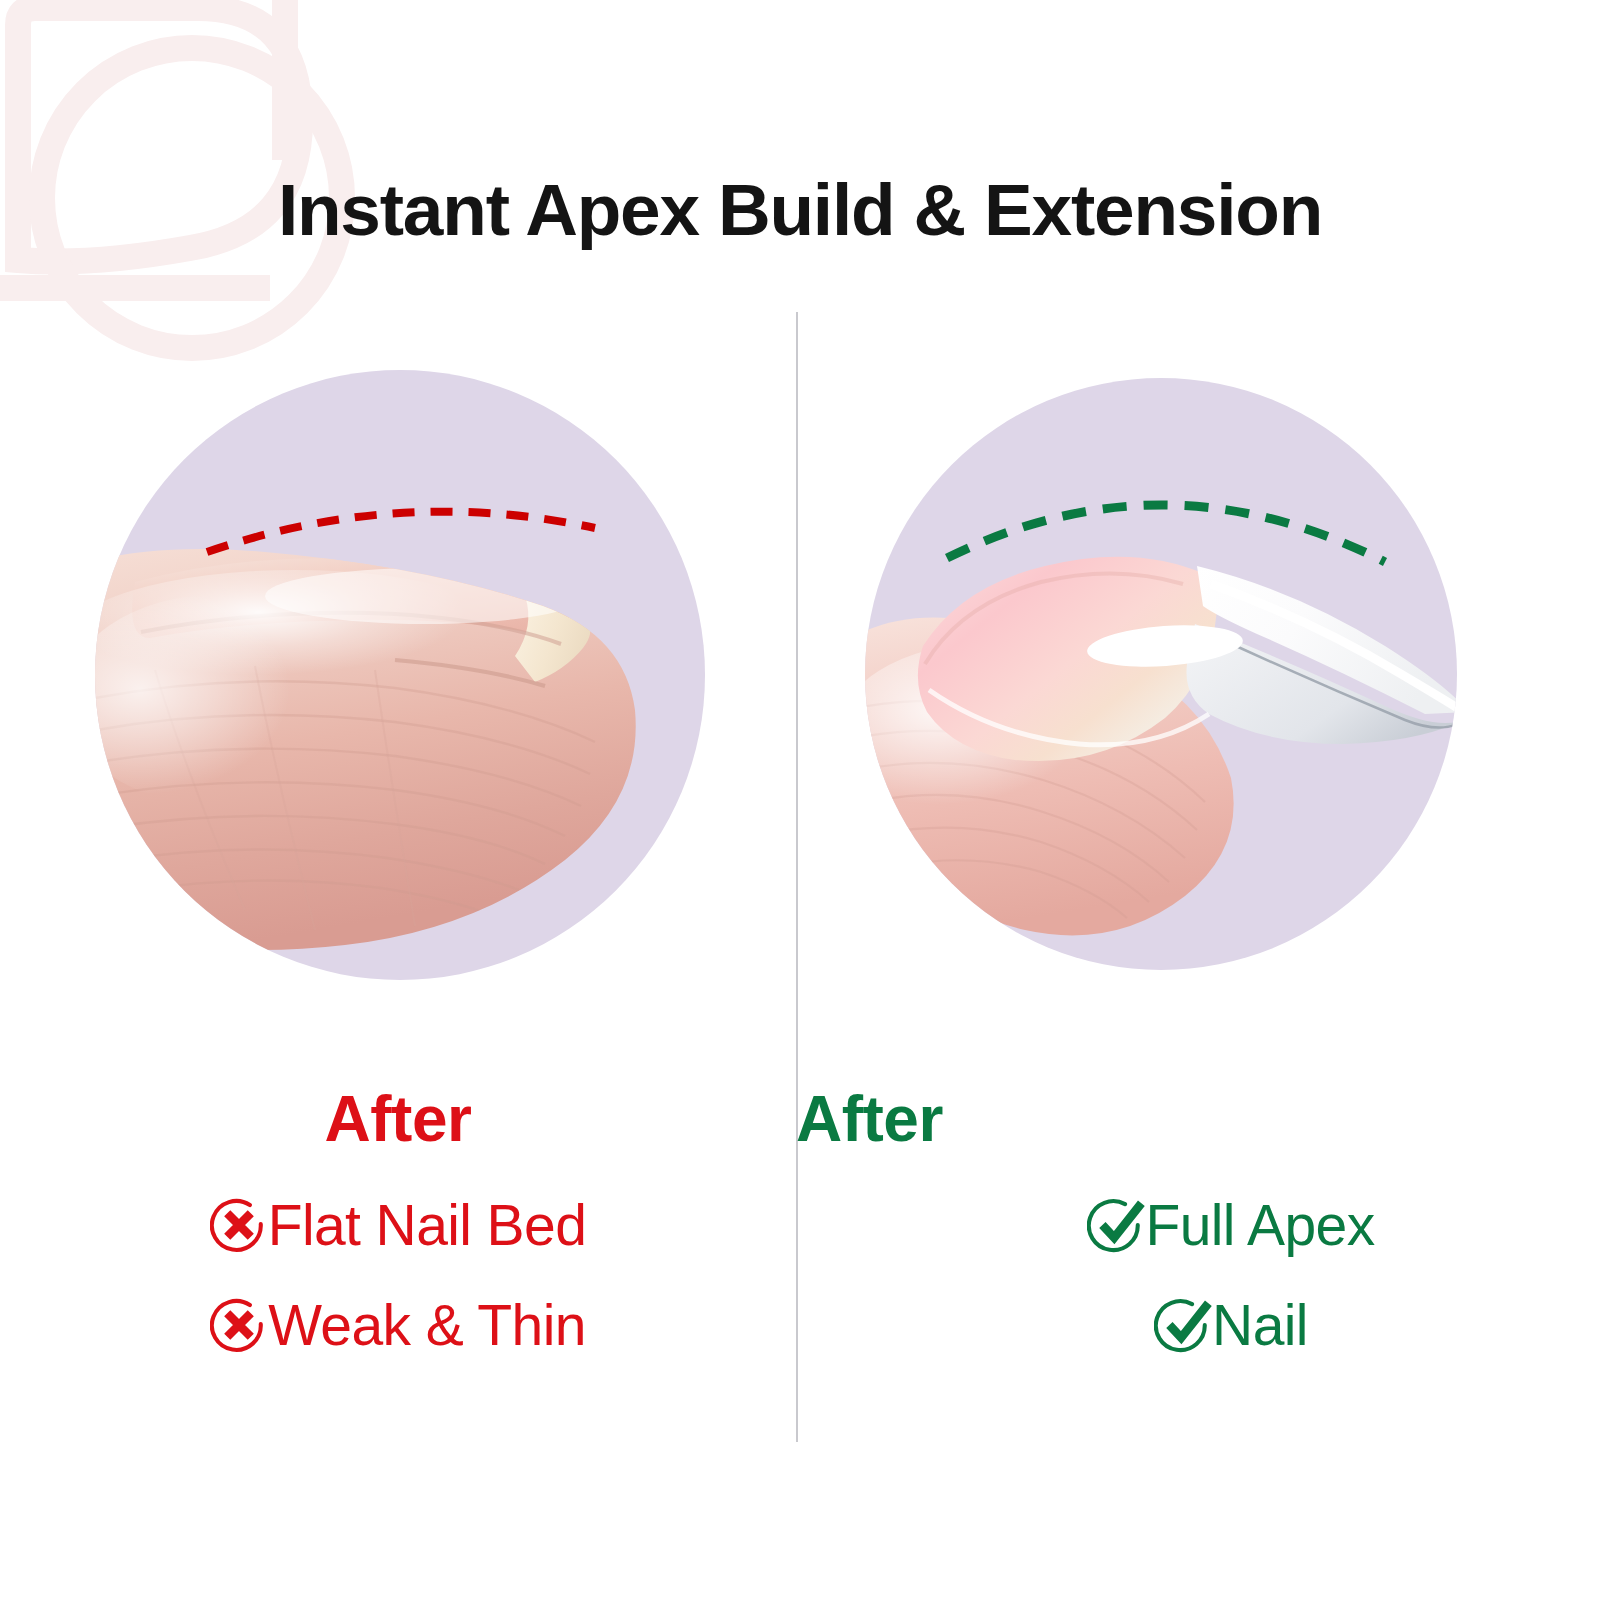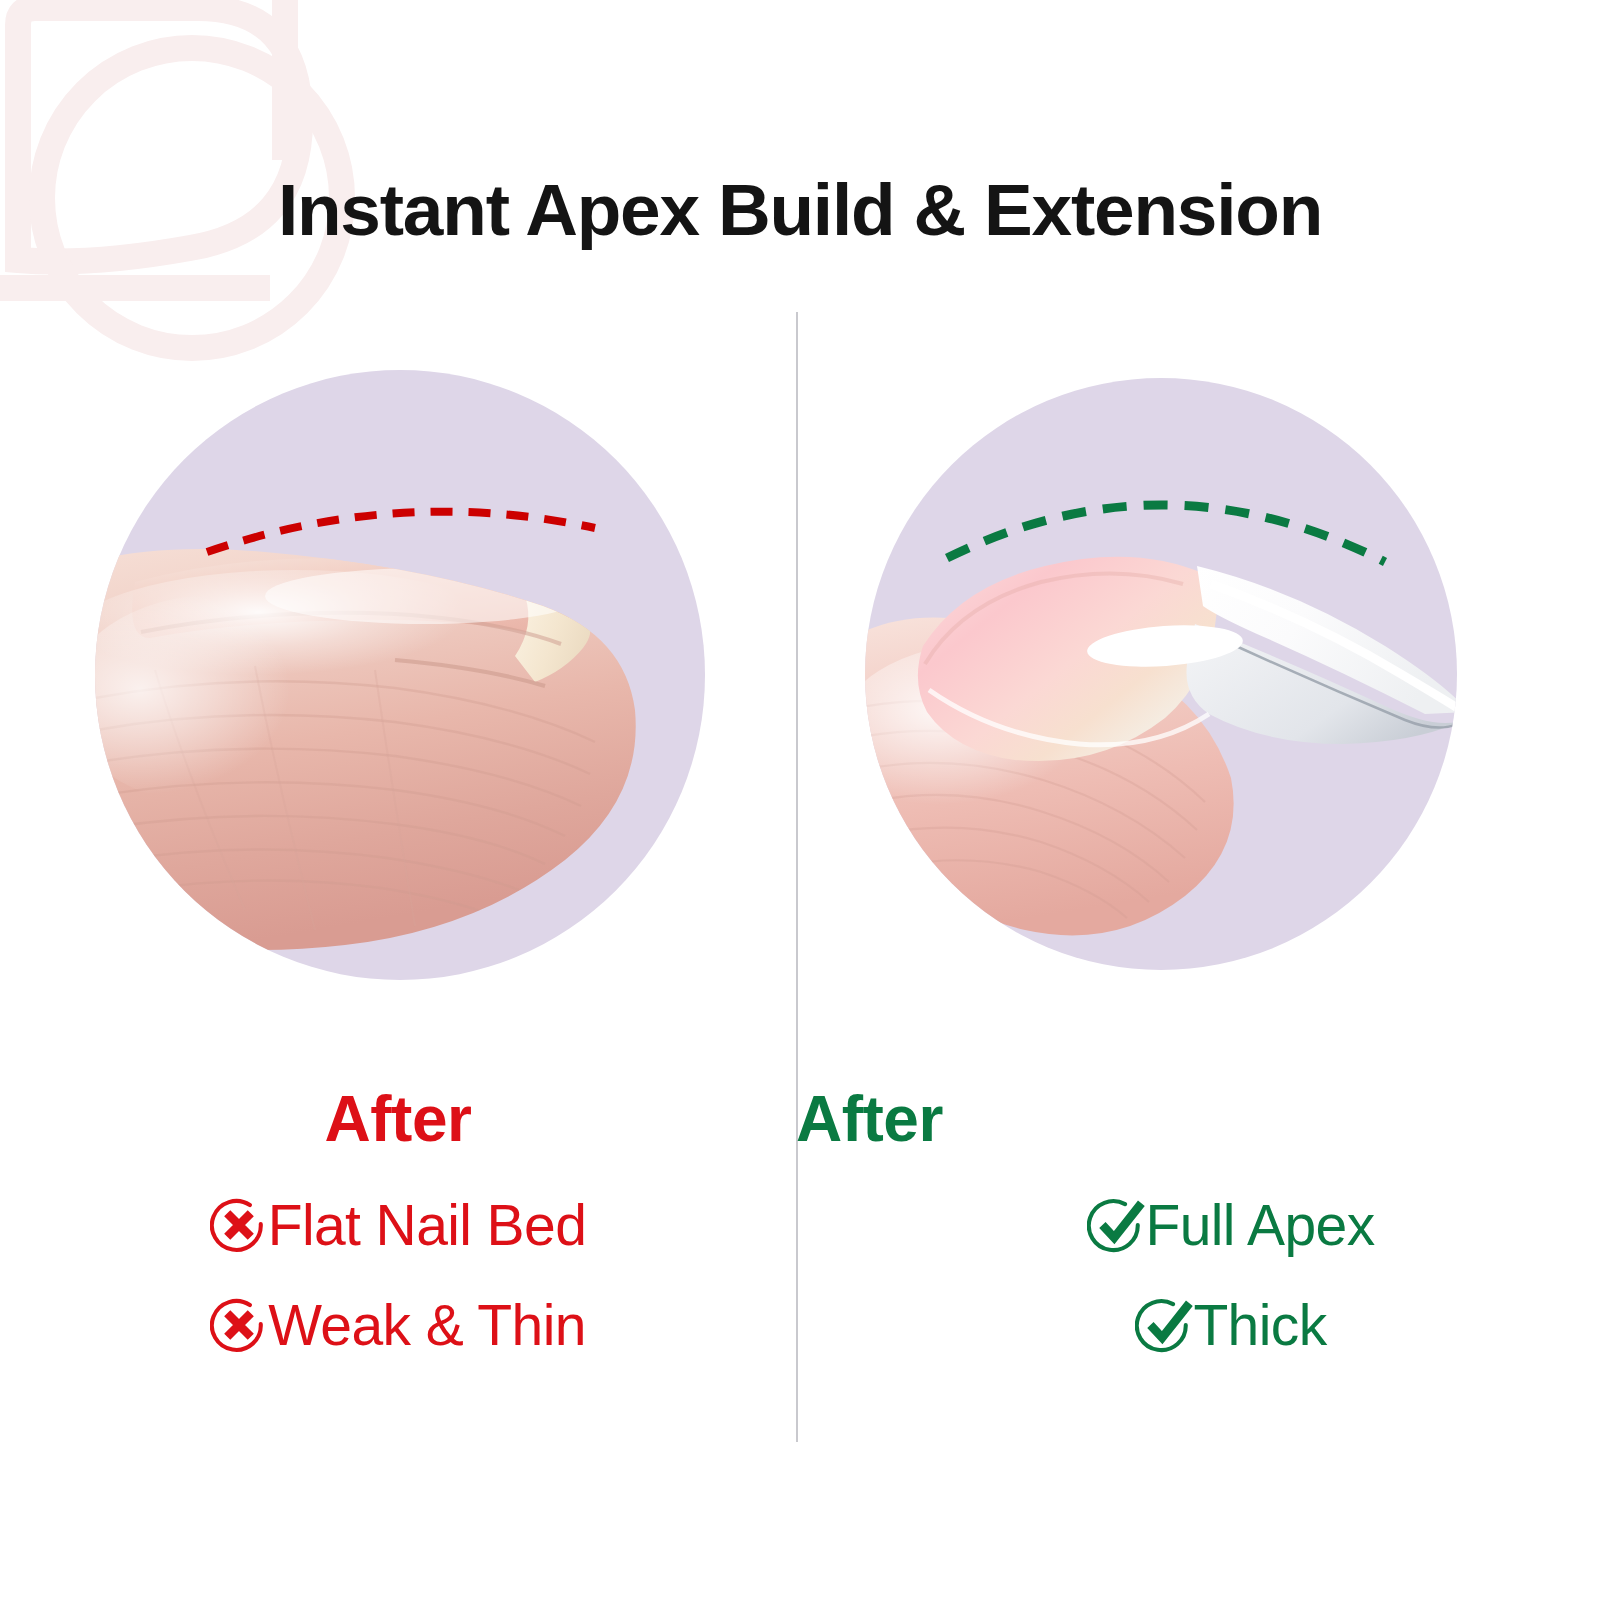--- a/index.html
+++ b/index.html
@@ -344,18 +344,18 @@
         <path d="M 17 32 L 30 46 L 60 8" fill="none" stroke="#0a7a42" stroke-width="9.5" stroke-linecap="butt" stroke-linejoin="miter"></path>
       </svg>
       <span class="bullet-text green">Full Apex</span>
     </div>
 
     <div class="bullet-row">
       <svg class="bullet-icon" viewBox="0 0 64 64">
         <path d="M 42 9 A 27 27 0 1 0 56 32" fill="none" stroke="#0a7a42" stroke-width="4.5" stroke-linecap="round"></path>
         <path d="M 17 32 L 30 46 L 60 8" fill="none" stroke="#0a7a42" stroke-width="9.5" stroke-linecap="butt" stroke-linejoin="miter"></path>
       </svg>
-      <span class="bullet-text green">Thick</span>
+      <span class="bullet-text green">Nail</span>
     </div>
 
   </div>
 
 </div>
 
 </body></html>

